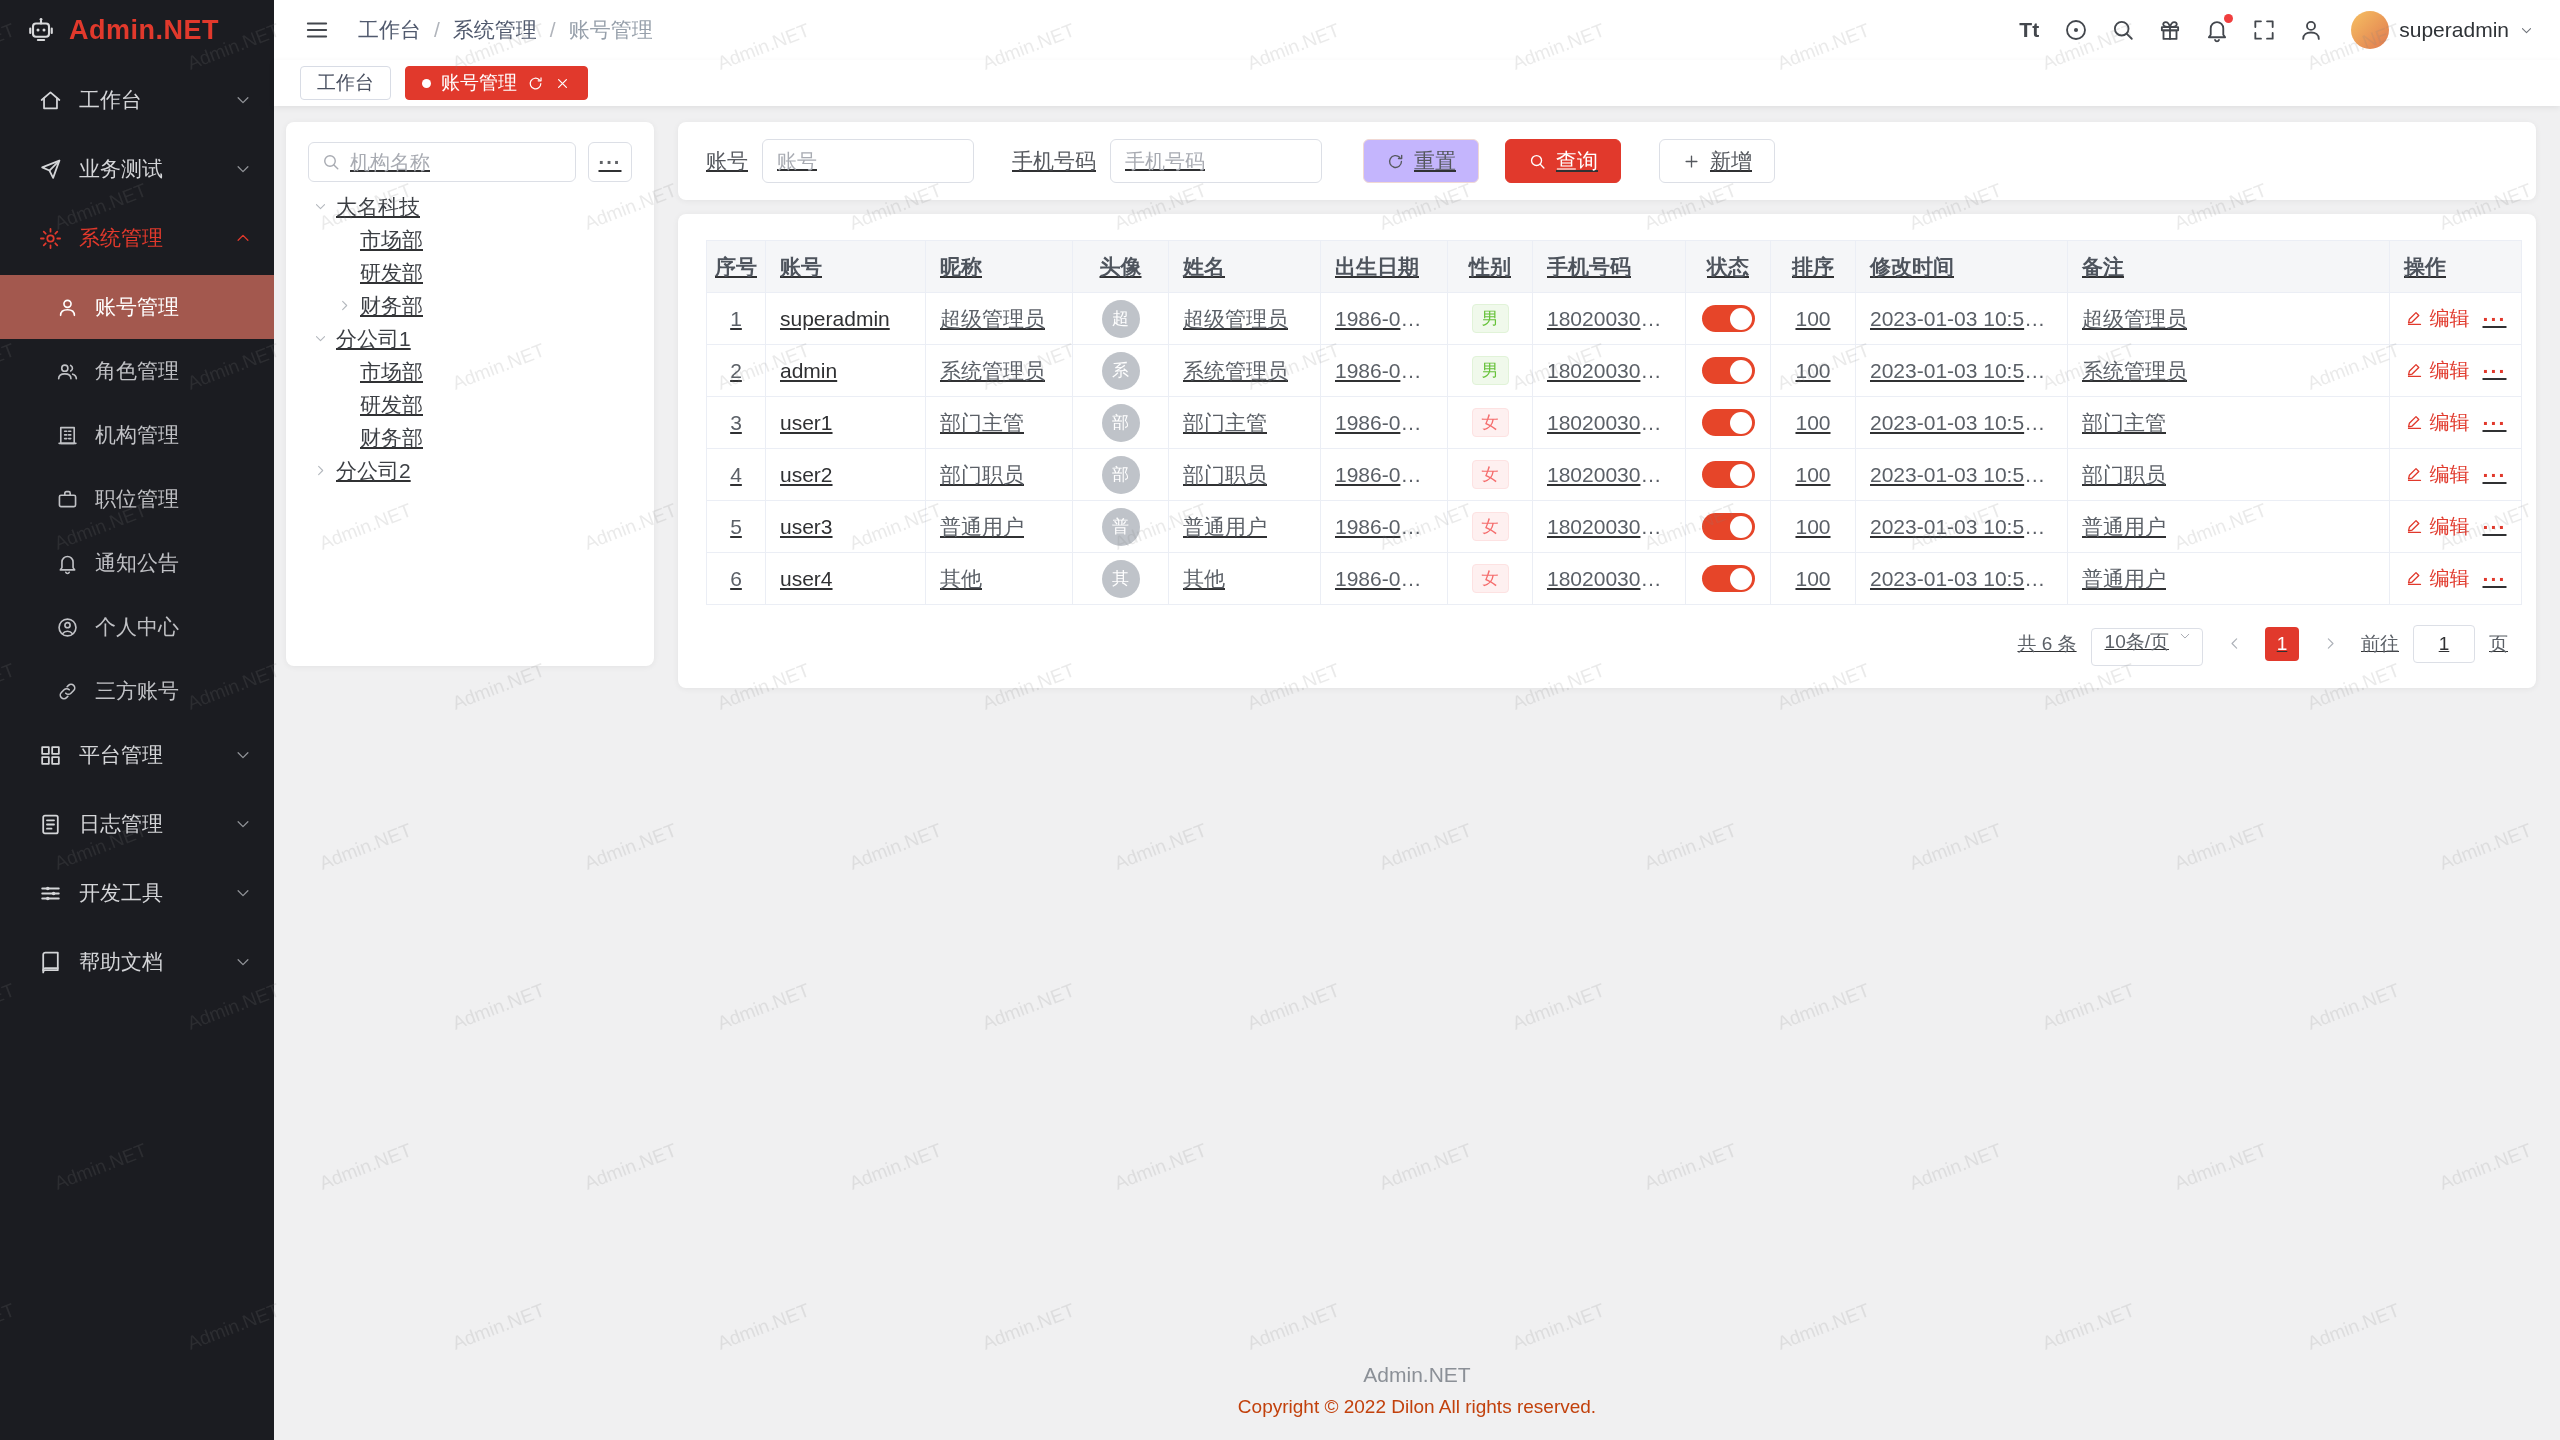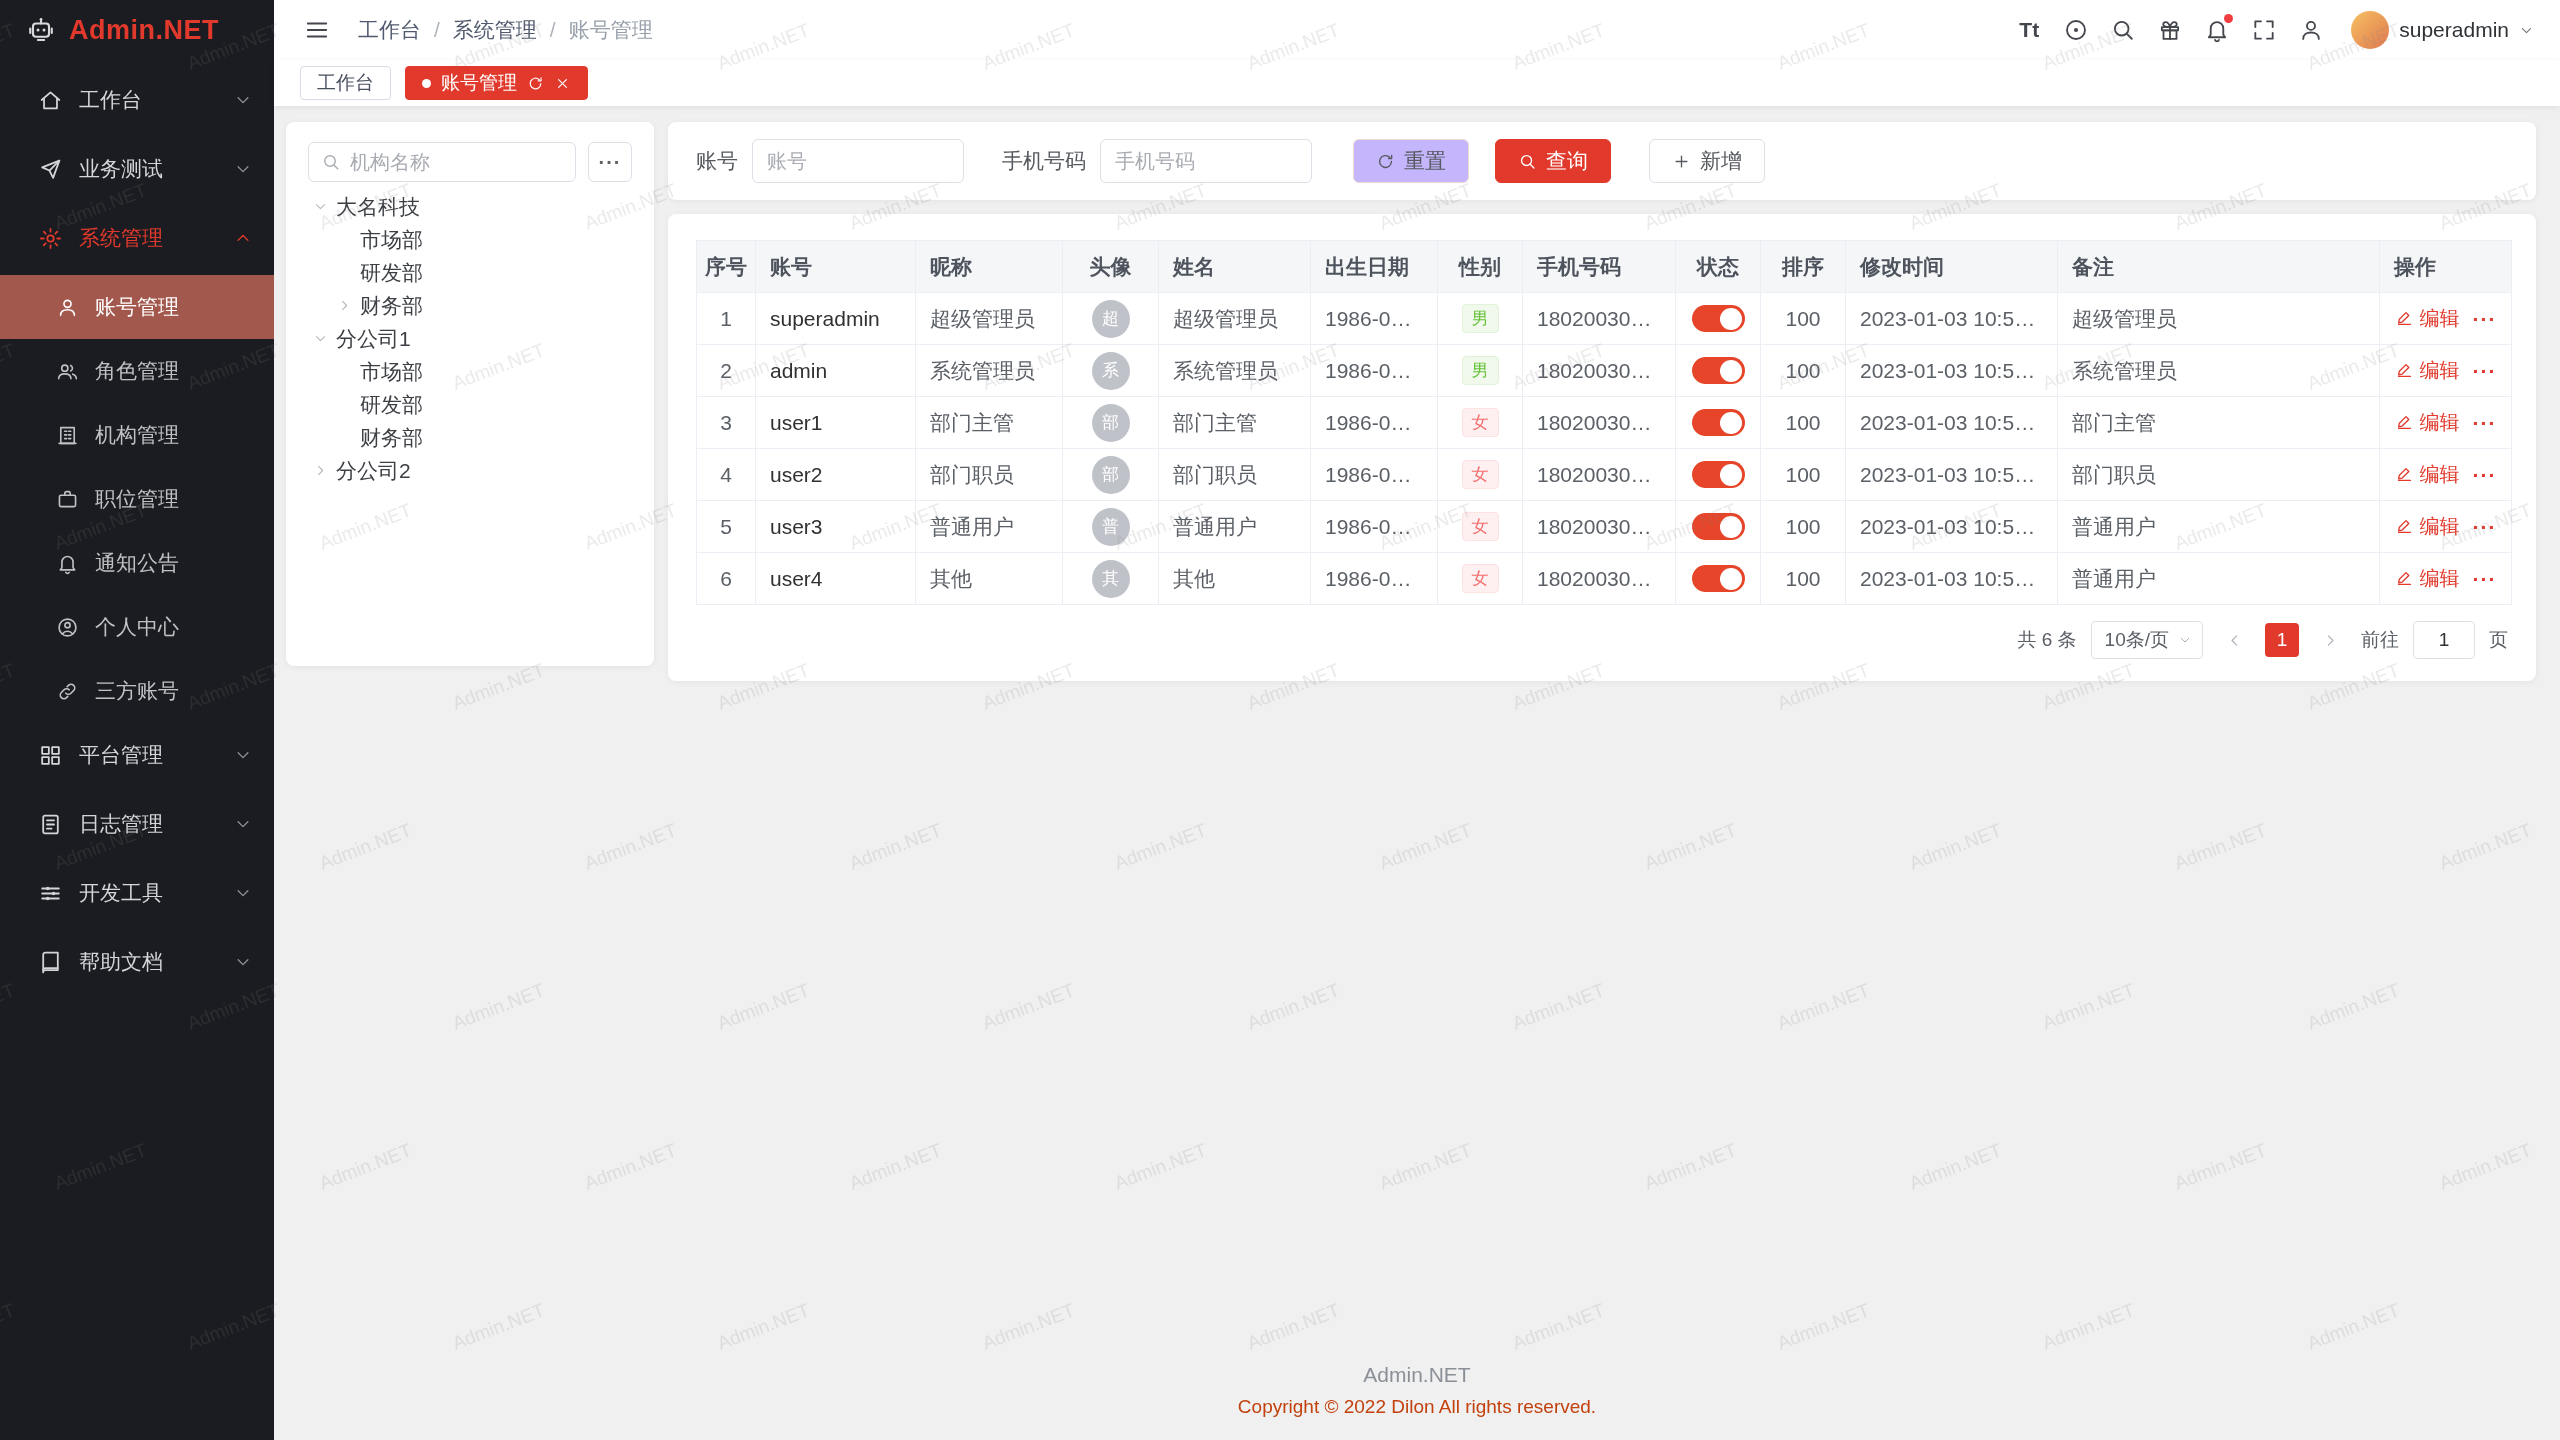--- a/index.html
+++ b/index.html
@@ -41,21 +41,21 @@
   .avatar{width:38px;height:38px;border-radius:50%;background:linear-gradient(135deg,#f6c062,#e0794f);flex-shrink:0;}
   .username{color:#2f3337;}
   .user-chip .chevsm{width:15px;height:15px;transform:rotate(90deg);color:#6f737a;}
 
   .tabsbar{height:46px;background:#fff;display:flex;align-items:center;gap:14px;padding:0 26px;box-shadow:0 2px 6px rgba(0,0,0,.07);position:relative;z-index:2;flex-shrink:0;}
   .tab{height:34px;display:flex;align-items:center;gap:10px;padding:0 16px;border:1px solid #d8dce5;border-radius:4px;font-size:19px;color:#495060;background:#fff;cursor:pointer;}
   .tab.active{background:var(--primary,#e1392c);border-color:var(--primary,#e1392c);color:#fff;}
   .tab .dot{width:9px;height:9px;border-radius:50%;background:#fff;}
   .tab .tic{width:17px;height:17px;}
 
-  .content{flex:1 0 auto;display:flex;gap:14px;padding:16px 24px 0 12px;align-items:flex-start;}
+  .content{flex:1 0 auto;display:flex;gap:24px;padding:16px 24px 0 12px;align-items:flex-start;text-decoration:underline;}
   .card{background:#fff;border-radius:8px;box-shadow:0 1px 6px rgba(0,0,0,.06);}
 
   
   .tree-card{width:368px;height:544px;flex-shrink:0;padding:20px 22px;}
   .tree-toolbar{display:flex;gap:12px;align-items:center;}
   .search-box{flex:1;height:40px;border:1px solid #dcdfe6;border-radius:6px;display:flex;align-items:center;gap:9px;padding:0 12px;color:#a8abb2;background:#fff;}
   .search-box .ic{width:20px;height:20px;flex-shrink:0;}
   .search-box input{border:none;outline:none;width:100%;font-size:20px;color:#303133;font-family:inherit;background:transparent;}
   .search-box input::placeholder{color:#a8abb2;}
   .more-btn{width:44px;height:40px;border:1px solid #dcdfe6;border-radius:6px;background:#fff;color:#606266;font-size:20px;cursor:pointer;display:flex;align-items:center;justify-content:center;letter-spacing:1px;font-weight:bold;}
@@ -94,21 +94,21 @@
   .tag.female{background:#fef0f0;border:1px solid #fde2e2;color:var(--female,#f56c6c);}
   .switch{display:inline-block;width:53px;height:27px;border-radius:14px;background:#dcdfe6;position:relative;vertical-align:middle;cursor:pointer;}
   .switch.on{background:var(--toggle-on,#e64529);}
   .switch .knob{position:absolute;top:2.5px;right:3px;width:22px;height:22px;border-radius:50%;background:#fff;}
   .edit-link{color:var(--primary,#e1392c);display:inline-flex;align-items:center;gap:6px;cursor:pointer;font-size:20px;vertical-align:middle;}
   .edit-link .ic{width:19px;height:19px;}
   .more-link{color:var(--primary,#e1392c);margin-left:13px;cursor:pointer;font-weight:bold;letter-spacing:1px;vertical-align:middle;}
 
   
   .pagination{display:flex;align-items:center;justify-content:flex-end;gap:14px;margin-top:16px;font-size:19px;color:#5b6067;}
-  .psel{height:38px;border:1px solid #dcdfe6;border-radius:4px;display:flex;align-items:center;gap:9px;padding:0 10px 0 13px;cursor:pointer;background:#fff;}
+  .psel{height:38px;border:1px solid #dcdfe6;border-radius:4px;display:flex;align-items:flex-start;gap:9px;padding:0 10px 0 13px;cursor:pointer;background:#fff;margin-top:7px;}
   .psel .ic{width:14px;height:14px;color:#a8abb2;transform:rotate(90deg);}
   .pnav{width:34px;height:34px;display:flex;align-items:center;justify-content:center;color:#aeb2b9;cursor:pointer;}
   .pnav .ic{width:17px;height:17px;}
   .pnav.prev .ic{transform:rotate(180deg);}
   .ppage{width:34px;height:34px;border-radius:4px;background:var(--primary,#e1392c);color:#fff;display:flex;align-items:center;justify-content:center;cursor:pointer;}
   .pgoto-input{width:62px;height:38px;border:1px solid #dcdfe6;border-radius:4px;text-align:center;font-size:19px;outline:none;color:#303133;font-family:inherit;}
 
   footer{margin-top:auto;text-align:center;padding:18px 0 22px;flex-shrink:0;}
   .f1{color:#8b9097;margin-bottom:9px;}
   .f2{font-size:19px;color:#c2410c;}

